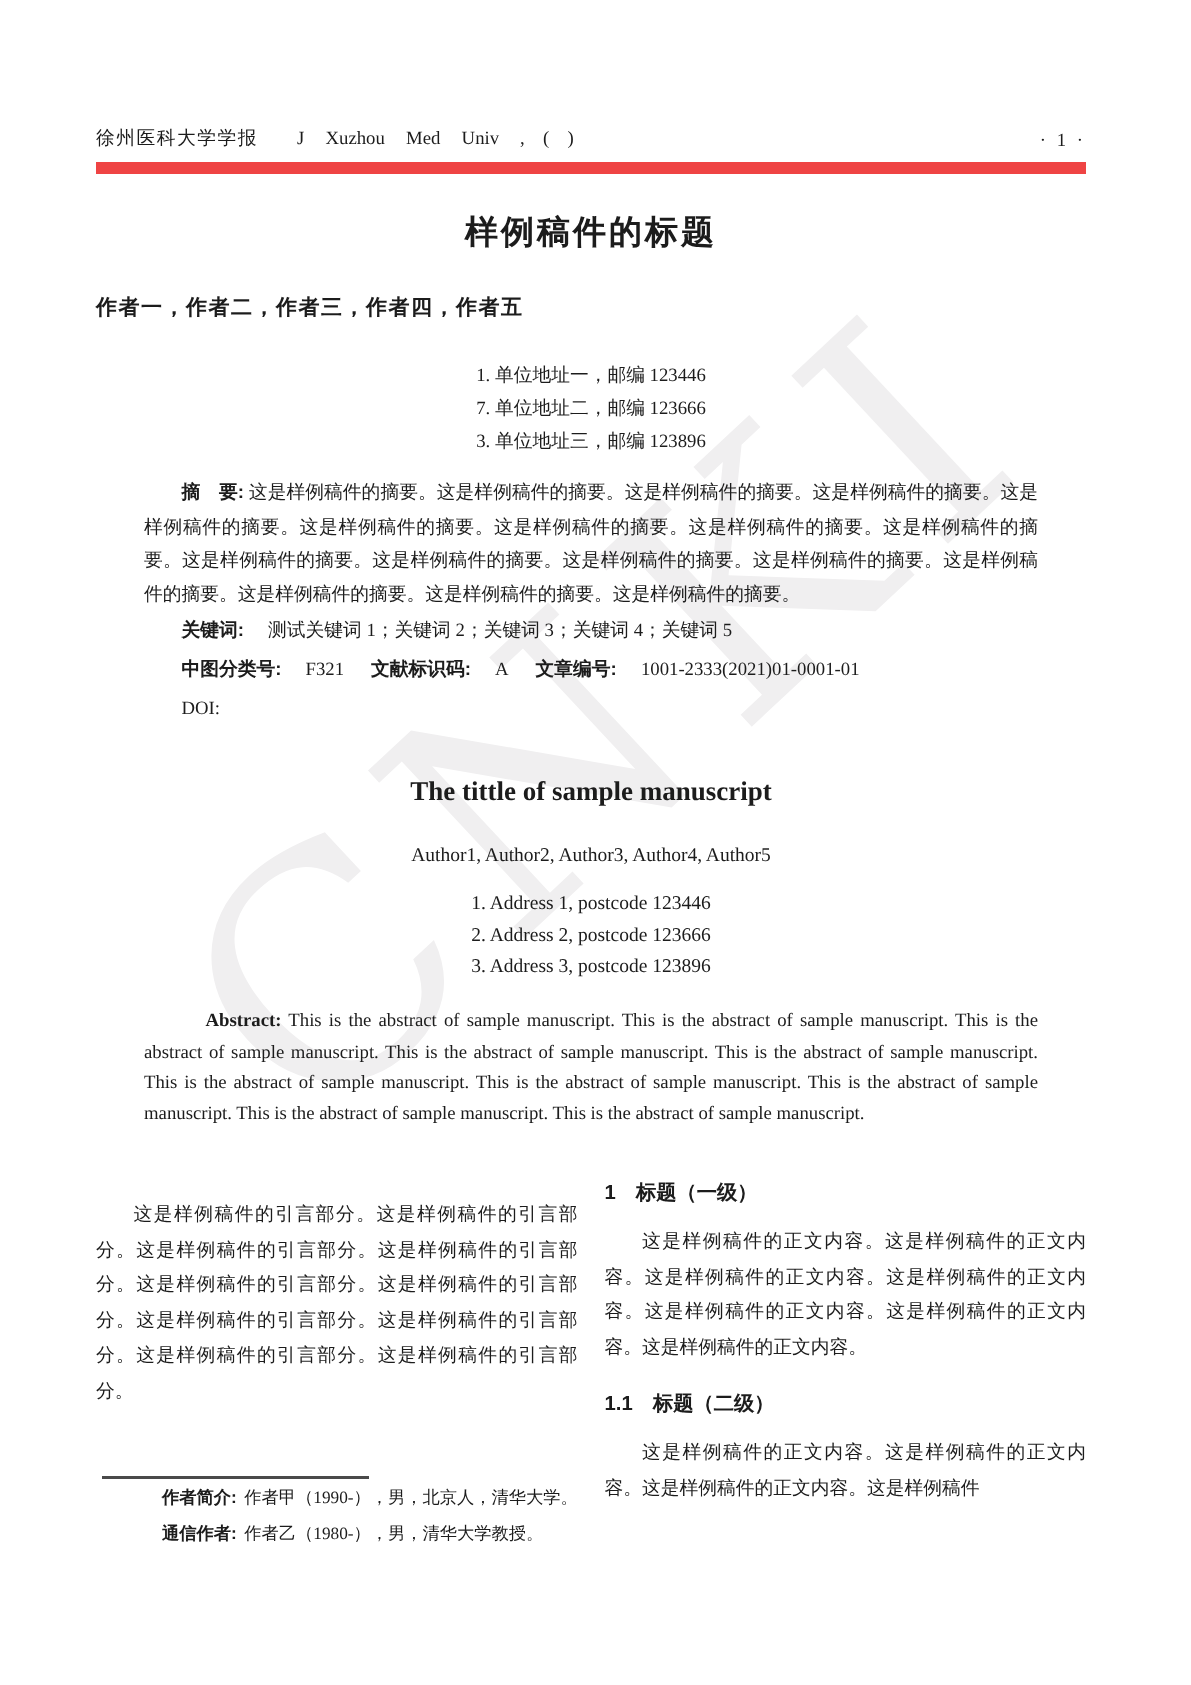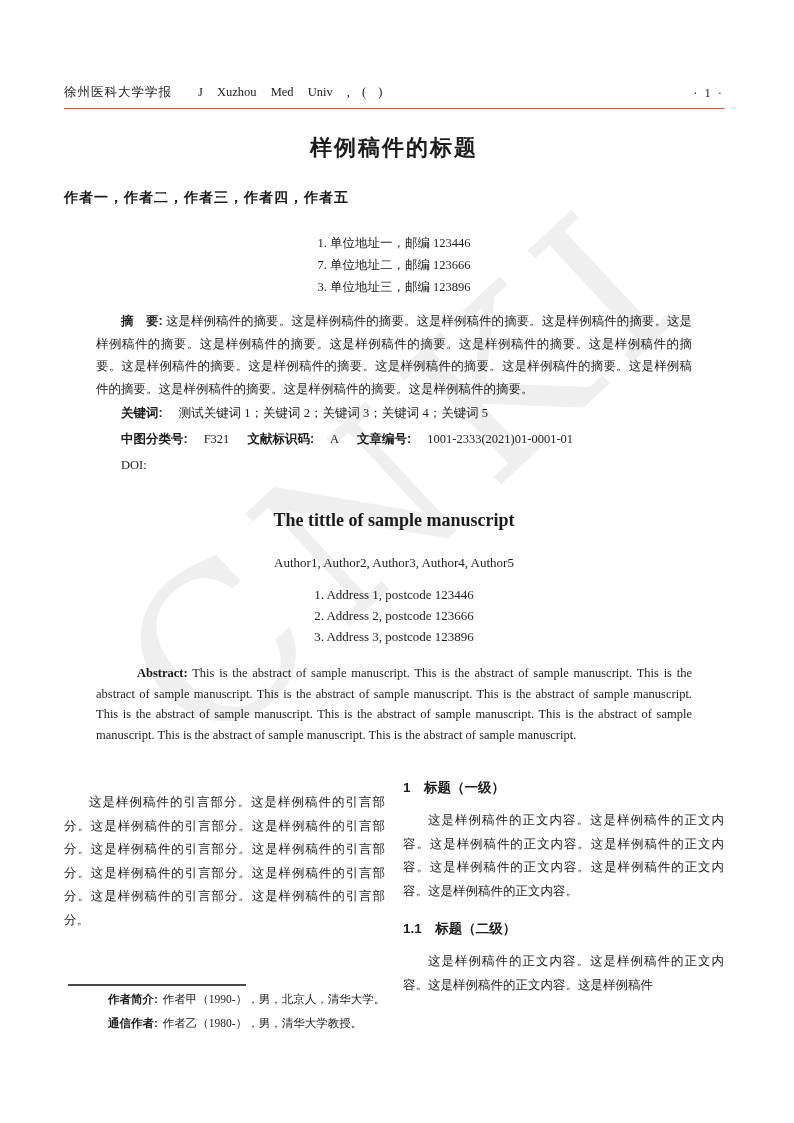--- a/index.html
+++ b/index.html
@@ -24,21 +24,21 @@
     z-index:0;
     white-space:nowrap;
     user-select:none;
   }
   .content{position:relative;z-index:1;}
   
   .hdr{
     display:flex;justify-content:space-between;align-items:flex-end;
     font-size:12.5px;
     padding-bottom:7px;
-    border-bottom:1px solid #ef4444;
+    border-bottom:8px solid #ef4444;
   }
   .hdr-left{display:flex;align-items:baseline;}
   .hdr-journal-zh{letter-spacing:1px;}
   .hdr-journal-en{margin-left:26px;word-spacing:11px;}
   .hdr-issue{margin-left:14px;word-spacing:9px;}
   .hdr-page{letter-spacing:2px;}
   
   .title-zh{
     margin-top:24px;text-align:center;
     font-family:"Liberation Sans","DejaVu Sans",sans-serif;

